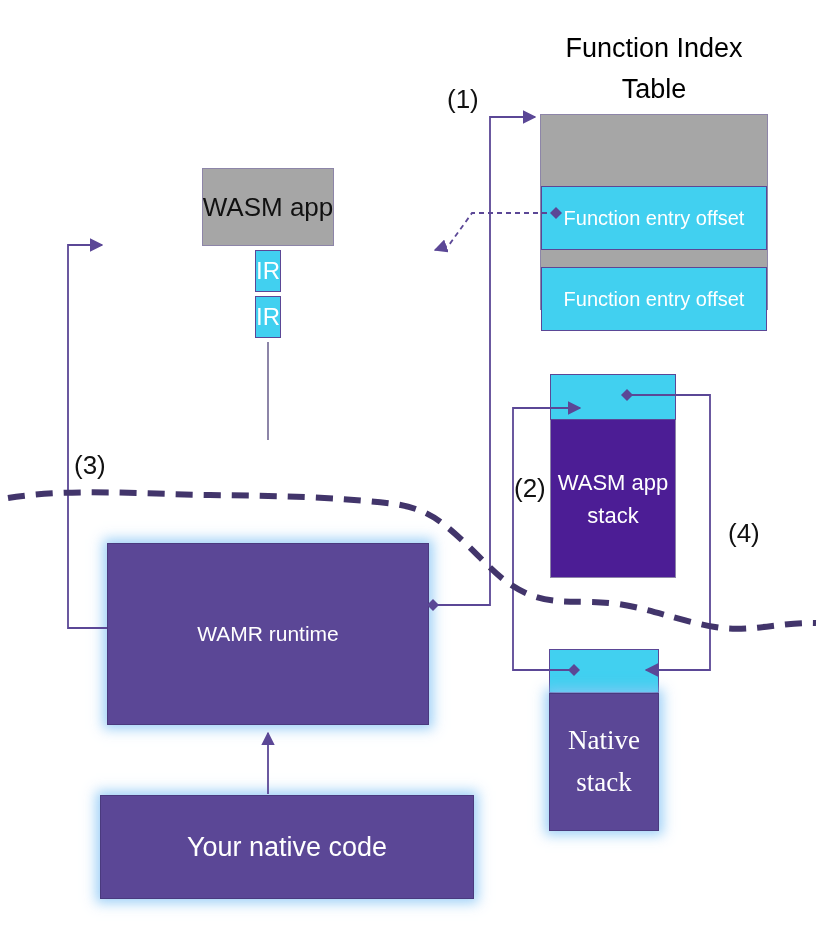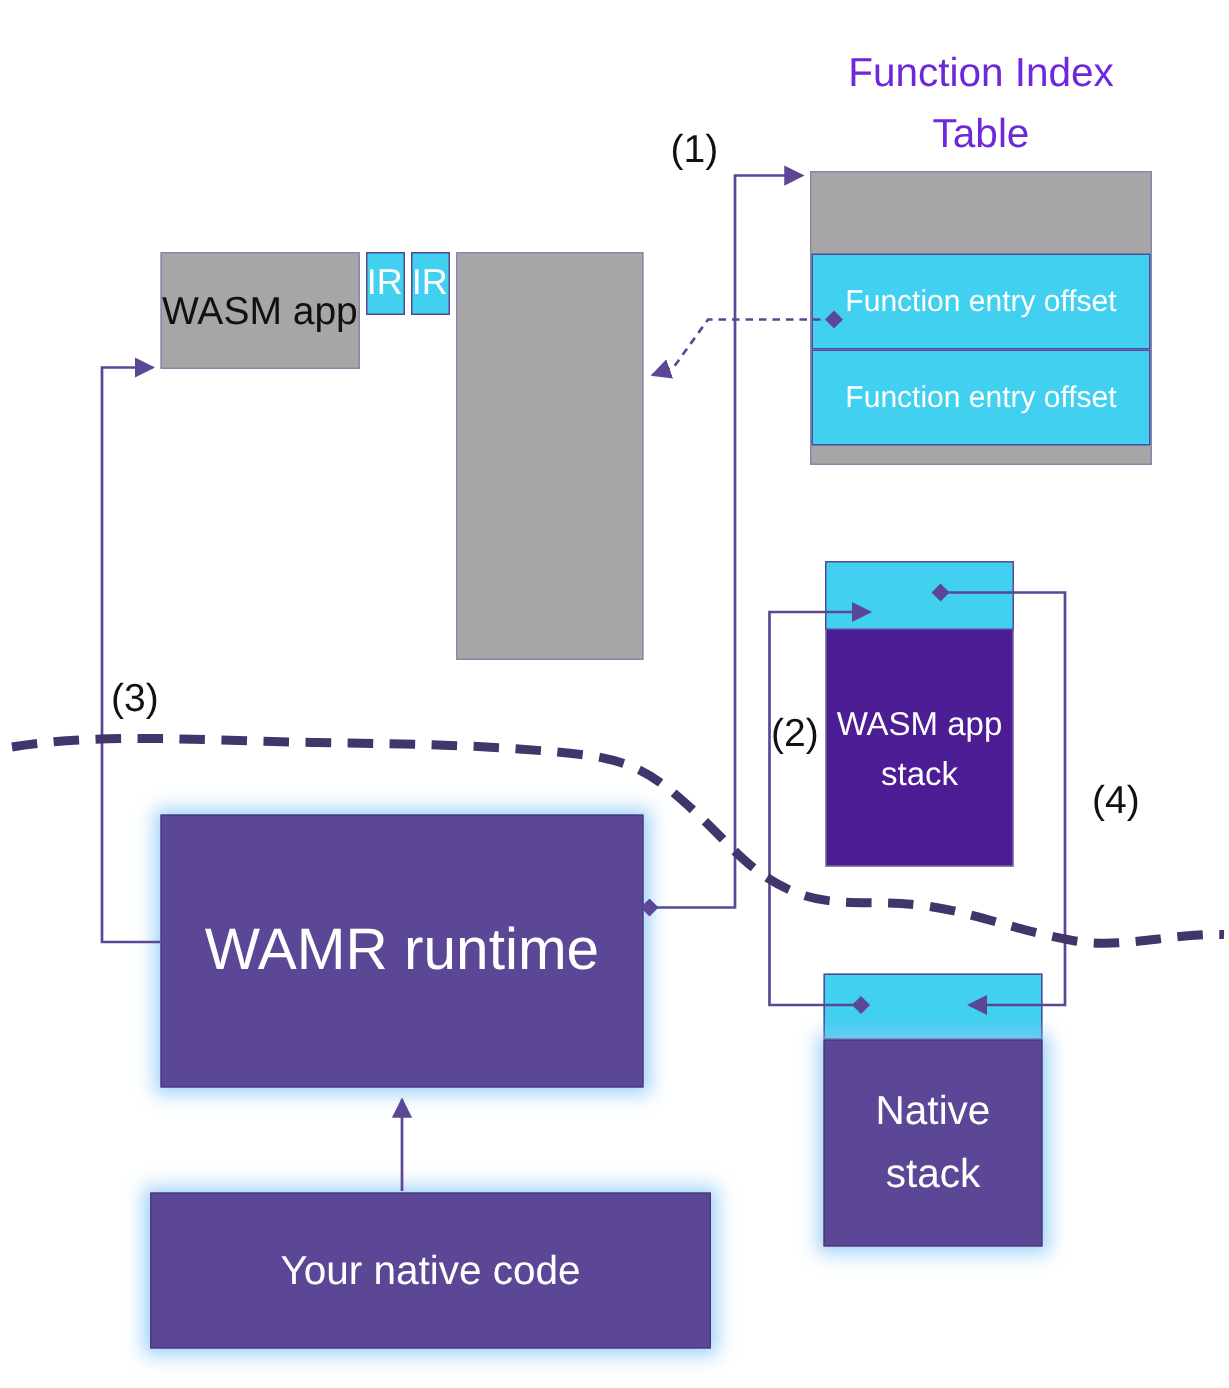--- a/index.html
+++ b/index.html
@@ -13,48 +13,48 @@
   .cyan-row{
     background:#41d0f0;border:1px solid #5b4796;color:#ffffff;
     display:flex;align-items:center;justify-content:center;text-align:center;
   }
   .purple-box{
     background:#5b4796;border:1px solid #4a3a7e;color:#ffffff;
     display:flex;align-items:center;justify-content:center;text-align:center;
     box-shadow:0 0 12px 4px rgba(140,200,246,0.85);
   }
   
-  .fit-title{left:534px;top:28px;width:240px;text-align:center;font-size:27px;color:#6d28d9;line-height:1.5;}
+  .fit-title{left:534px;top:28px;width:240px;text-align:center;font-size:27px;color:#000000;line-height:1.5;}
   .fit-box{
     left:540px;top:114px;width:228px;height:196px;
-    display:flex;flex-direction:column;gap:0;padding:0;
+    display:flex;flex-direction:column;gap:17px;padding:0;
   }
   .fit-spacer{height:54px;flex:none;}
   .fit-row{height:62px;flex:none;font-size:20px;line-height:1.35;padding:0 6px;}
   
   .wasm-app{
     left:107px;top:168px;width:322px;height:272px;
-    display:flex;flex-direction:row;gap:4px;
+    display:flex;flex-direction:column;gap:4px;align-items:center;
   }
   .wasm-app-header{height:76px;flex:none;display:flex;align-items:center;justify-content:center;
     font-size:26px;color:#111;}
   .row-fe{height:47px;flex:none;font-size:26px;}
   .row-ir{height:40px;flex:none;font-size:24px;}
   .wasm-app-footer{flex:1;}
   
-  .wamr{left:107px;top:543px;width:322px;height:182px;font-size:39px;}
+  .wamr{left:107px;top:543px;width:322px;height:182px;font-size:21px;}
   .native-code{left:100px;top:795px;width:374px;height:104px;font-size:27px;}
   
   .app-stack{left:550px;top:374px;width:126px;height:204px;display:flex;flex-direction:column;}
   .app-stack-bar{height:44px;flex:none;}
   .app-stack-body{flex:1;background:#4c1d95;border:1px solid #8d85a8;border-top:none;
     display:flex;align-items:center;justify-content:center;text-align:center;
     color:#ffffff;font-size:22px;line-height:1.5;padding:0 6px;}
   
-  .native-stack{left:549px;top:649px;width:146px;height:182px;display:flex;flex-direction:column;}
+  .native-stack{left:549px;top:649px;width:110px;height:182px;display:flex;flex-direction:column;font-family:Liberation Serif, serif;}
   .native-stack-bar{height:42px;flex:none;}
   .native-stack-body{flex:1;font-size:27px;line-height:1.55;}
   
   .step-label{font-size:26px;color:#111;}
   .lbl1{left:447px;top:84px;}
   .lbl2{left:514px;top:473px;}
   .lbl3{left:74px;top:450px;}
   .lbl4{left:728px;top:518px;}
   
   .wires{position:absolute;left:0;top:0;width:819px;height:925px;pointer-events:none;}

